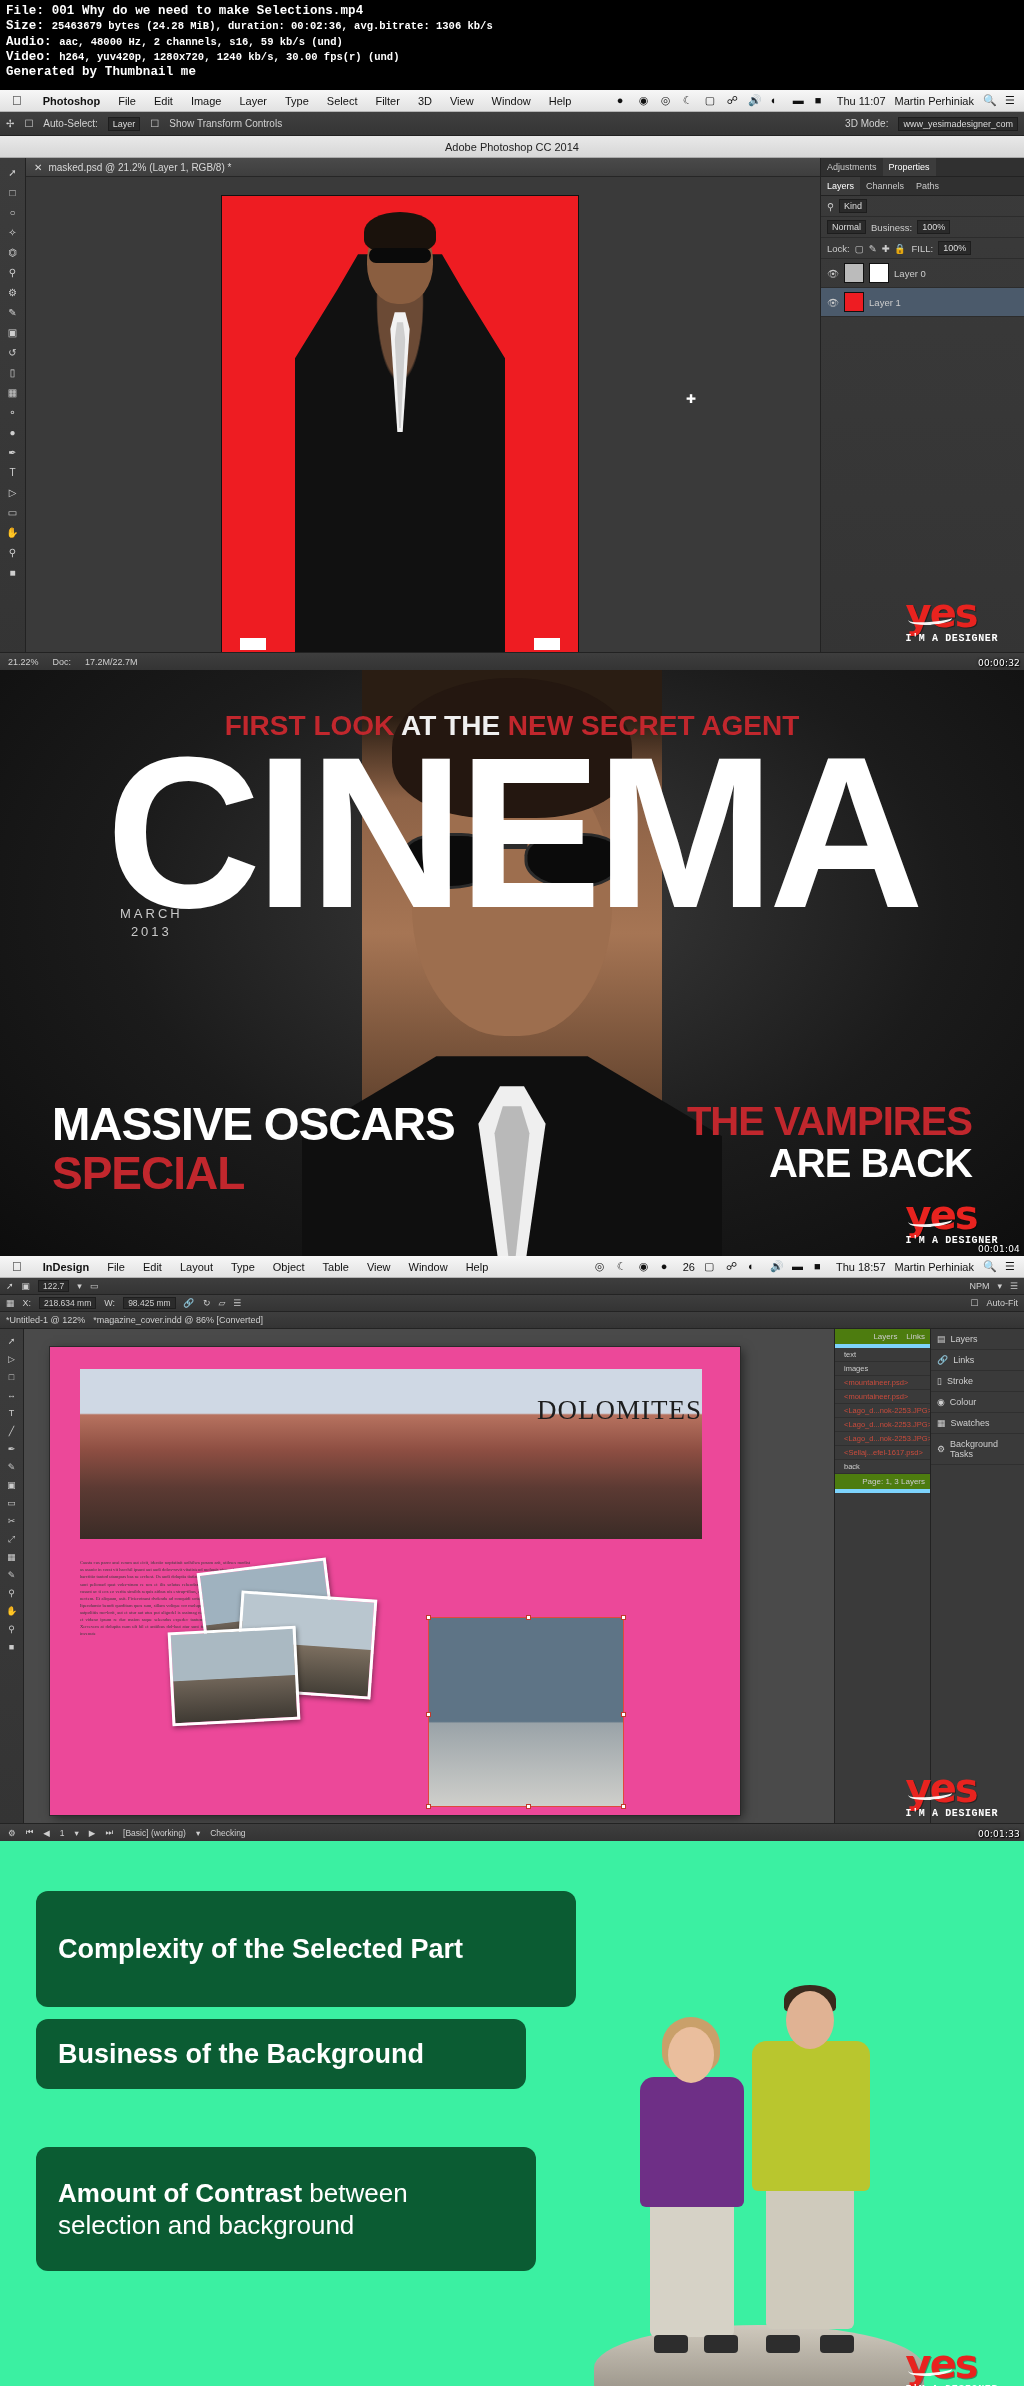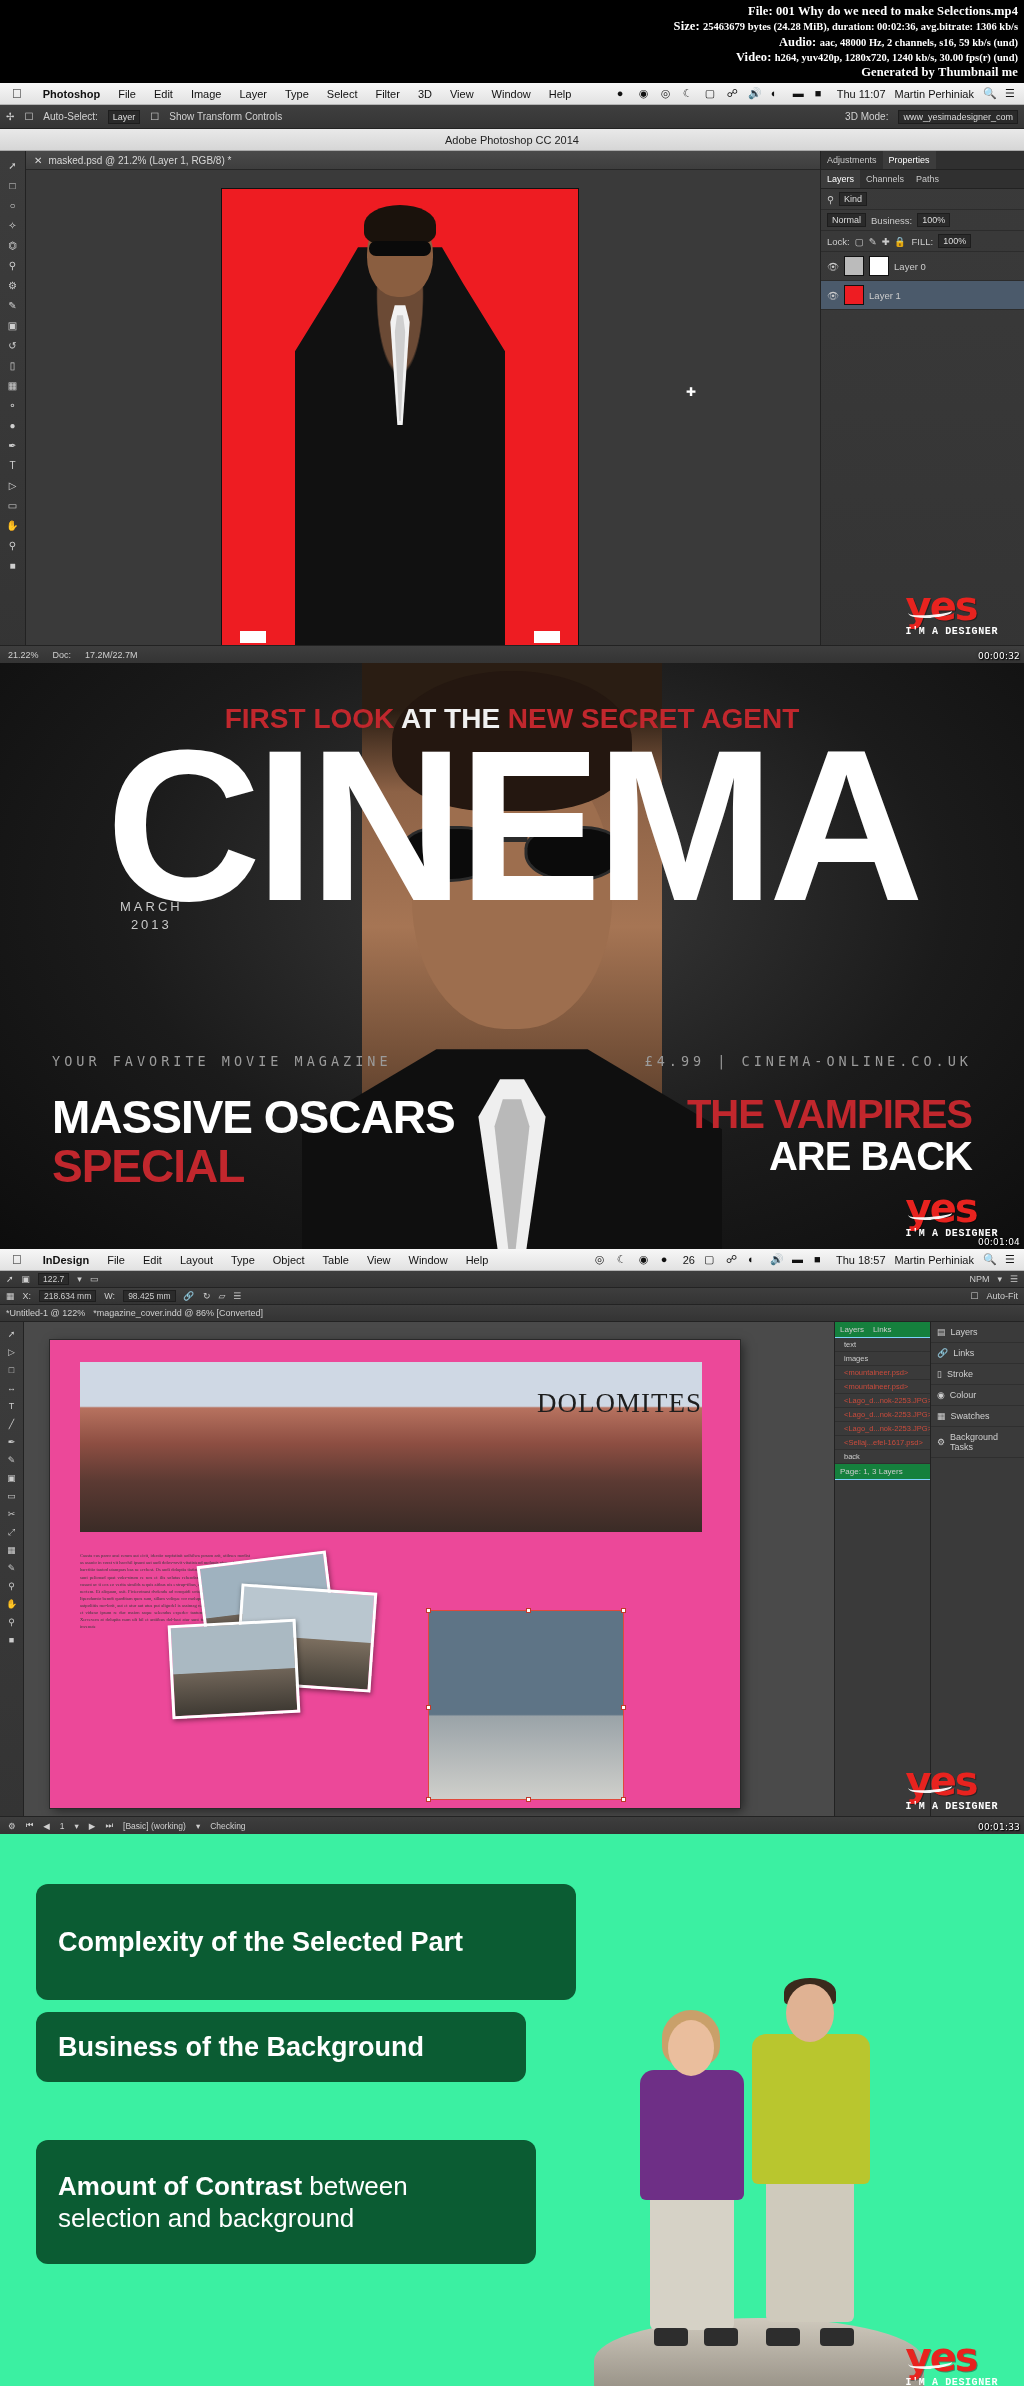--- a/index.html
+++ b/index.html
@@ -7,27 +7,26 @@
     width: 1024px;
     background: #000;
     font-family: "Liberation Sans", sans-serif;
   }
   .sheet { width: 1024px; position: relative; background:#000; }
 
   
   .info {
     background: #000;
     color: #fff;
-    padding: 4px 6px 3px 6px;
-    font-family: Liberation Serif, serif;
+    padding: 4px 6px 10px 6px;
+    font-family: Liberation Mono, monospace;
     font-weight: bold;
     font-size: 12.5px;
     line-height: 1.22;
     letter-spacing: .1px;
-    text-align: right;
   }
   .info .row { white-space: nowrap; }
   .info .lbl { font-weight: bold; }
   .info .sm { font-size: 10.5px; letter-spacing: 0; }
 
   
   .frame { position: relative; width: 1024px; overflow: hidden; background:#1a1a1a; }
   .frame .stamp {
     position: absolute; right: 4px; bottom: 2px;
     color: #fff; font-size: 9px; font-family: "DejaVu Sans", sans-serif;
@@ -239,21 +238,21 @@
     background:#7e8f9c;
   }
   .id-sel {
     position:absolute; left:378px; top:270px; width:196px; height:190px;
     border:1px solid #e0483c; background:linear-gradient(180deg,#5e7486 0 55%, #9aa3a8 56%, #cfcfcb 100%);
   }
   .id-sel .h {
     position:absolute; width:5px; height:5px; background:#fff; border:1px solid #c0392b;
   }
   .id-panels { width:96px; background:#3a3a3a; border-left:1px solid #222; color:#ccc; font-size:8px; }
-  .id-panels .ph { background:#15803d; padding:3px 5px; border-bottom:1px solid #7dd3fc; font-size:8px; }
+  .id-panels .ph { background:#4d7c0f; padding:3px 5px; border-bottom:4px solid #7dd3fc; font-size:8px;text-align:right; }
   .id-panels .pr { padding:2px 5px 2px 9px; border-bottom:1px solid #2f2f2f; color:#c94b3c; font-size:7.5px; white-space:nowrap; overflow:hidden;}
   .id-panels .pr.plain { color:#ccc; }
   .id-dock { width:94px; background:#3a3a3a; border-left:1px solid #222; }
   .id-dock .d { display:flex; align-items:center; gap:5px; padding:5px 6px; color:#cfcfcf; font-size:9px; border-bottom:1px solid #2f2f2f; }
   .id-status {
     height:18px; background:linear-gradient(#3e3e3e,#343434); border-top:1px solid #232323;
     display:flex; align-items:center; gap:10px; padding:0 8px; color:#cfcfcf; font-size:8.5px;
   }
 
   
@@ -488,24 +487,20 @@
         <span class="wht">AT THE</span>
         <span class="red">NEW</span>
         <span class="red">SECRET AGENT</span>
       </div>
 
       <div class="month">
         <div>MARCH</div>
         <div>2013</div>
       </div>
 
-      <div class="strip">
-        <span>YOUR FAVORITE MOVIE MAGAZINE</span>
-        <span>£4.99 | CINEMA-ONLINE.CO.UK</span>
-      </div>
 
       <div class="bl">
         <div class="l1">MASSIVE OSCARS</div>
         <div class="l2">SPECIAL</div>
       </div>
       <div class="br">
         <div class="l1">THE VAMPIRES</div>
         <div class="l2">ARE BACK</div>
       </div>
     </div>

